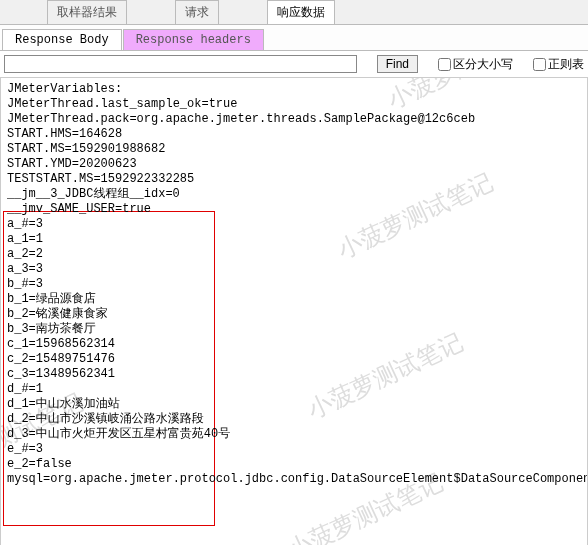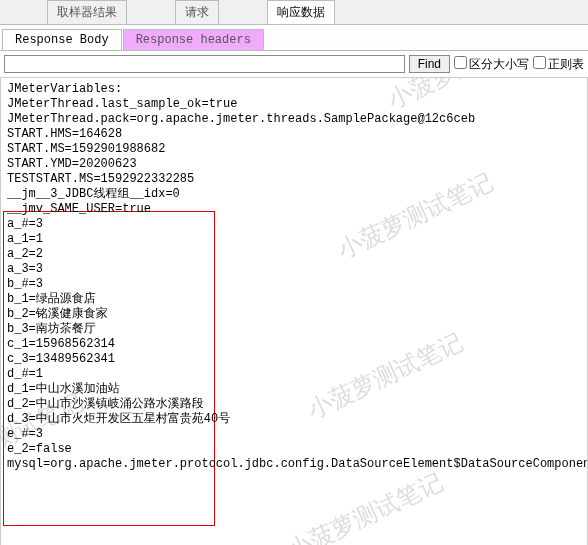--- a/index.html
+++ b/index.html
@@ -50,39 +50,39 @@
     }
     .tab-inner.active {
       background: #fff;
       color: #000;
     }
     .toolbar {
       display: flex;
       align-items: center;
       padding: 4px 4px;
       border-bottom: 1px solid #ccc;
-      gap: 4px;
+      gap: 20px;
     }
     .search-box {
       flex: 1;
       height: 18px;
       border: 1px solid #888;
       padding: 0 3px;
       font-size: 12px;
     }
     .find-btn {
       padding: 1px 8px;
       font-size: 12px;
       border: 1px solid #888;
       background: #f0f0f0;
       cursor: pointer;
     }
     .chk-label {
       display: flex;
-      align-items: flex-start;
+      align-items: center;
       gap: 2px;
       font-size: 12px;
     }
     .chk-label input { margin: 0; }
     .body-area {
       padding: 4px 6px 2px 6px;
       font-family: "Courier New", monospace;
       font-size: 12px;
       line-height: 15px;
       position: relative;
@@ -161,20 +161,21 @@
     <div class="line">__jmv_SAME_USER=true</div>
     <div class="line">a_#=3</div>
     <div class="line">a_1=1</div>
     <div class="line">a_2=2</div>
     <div class="line">a_3=3</div>
     <div class="line">b_#=3</div>
     <div class="line">b_1=绿品源食店</div>
     <div class="line">b_2=铭溪健康食家</div>
     <div class="line">b_3=南坊茶餐厅</div>
     <div class="line">c_1=15968562314</div>
+    <div class="line">c_2=15489751476</div>
     <div class="line">c_3=13489562341</div>
     <div class="line">d_#=1</div>
     <div class="line">d_1=中山水溪加油站</div>
     <div class="line">d_2=中山市沙溪镇岐涌公路水溪路段</div>
     <div class="line">d_3=中山市火炬开发区五星村富贵苑40号</div>
     <div class="line">e_#=3</div>
     <div class="line">e_2=false</div>
     <div class="line">mysql=org.apache.jmeter.protocol.jdbc.config.DataSourceElement$DataSourceComponentImpl@20319a4f</div>
   </div>
 

